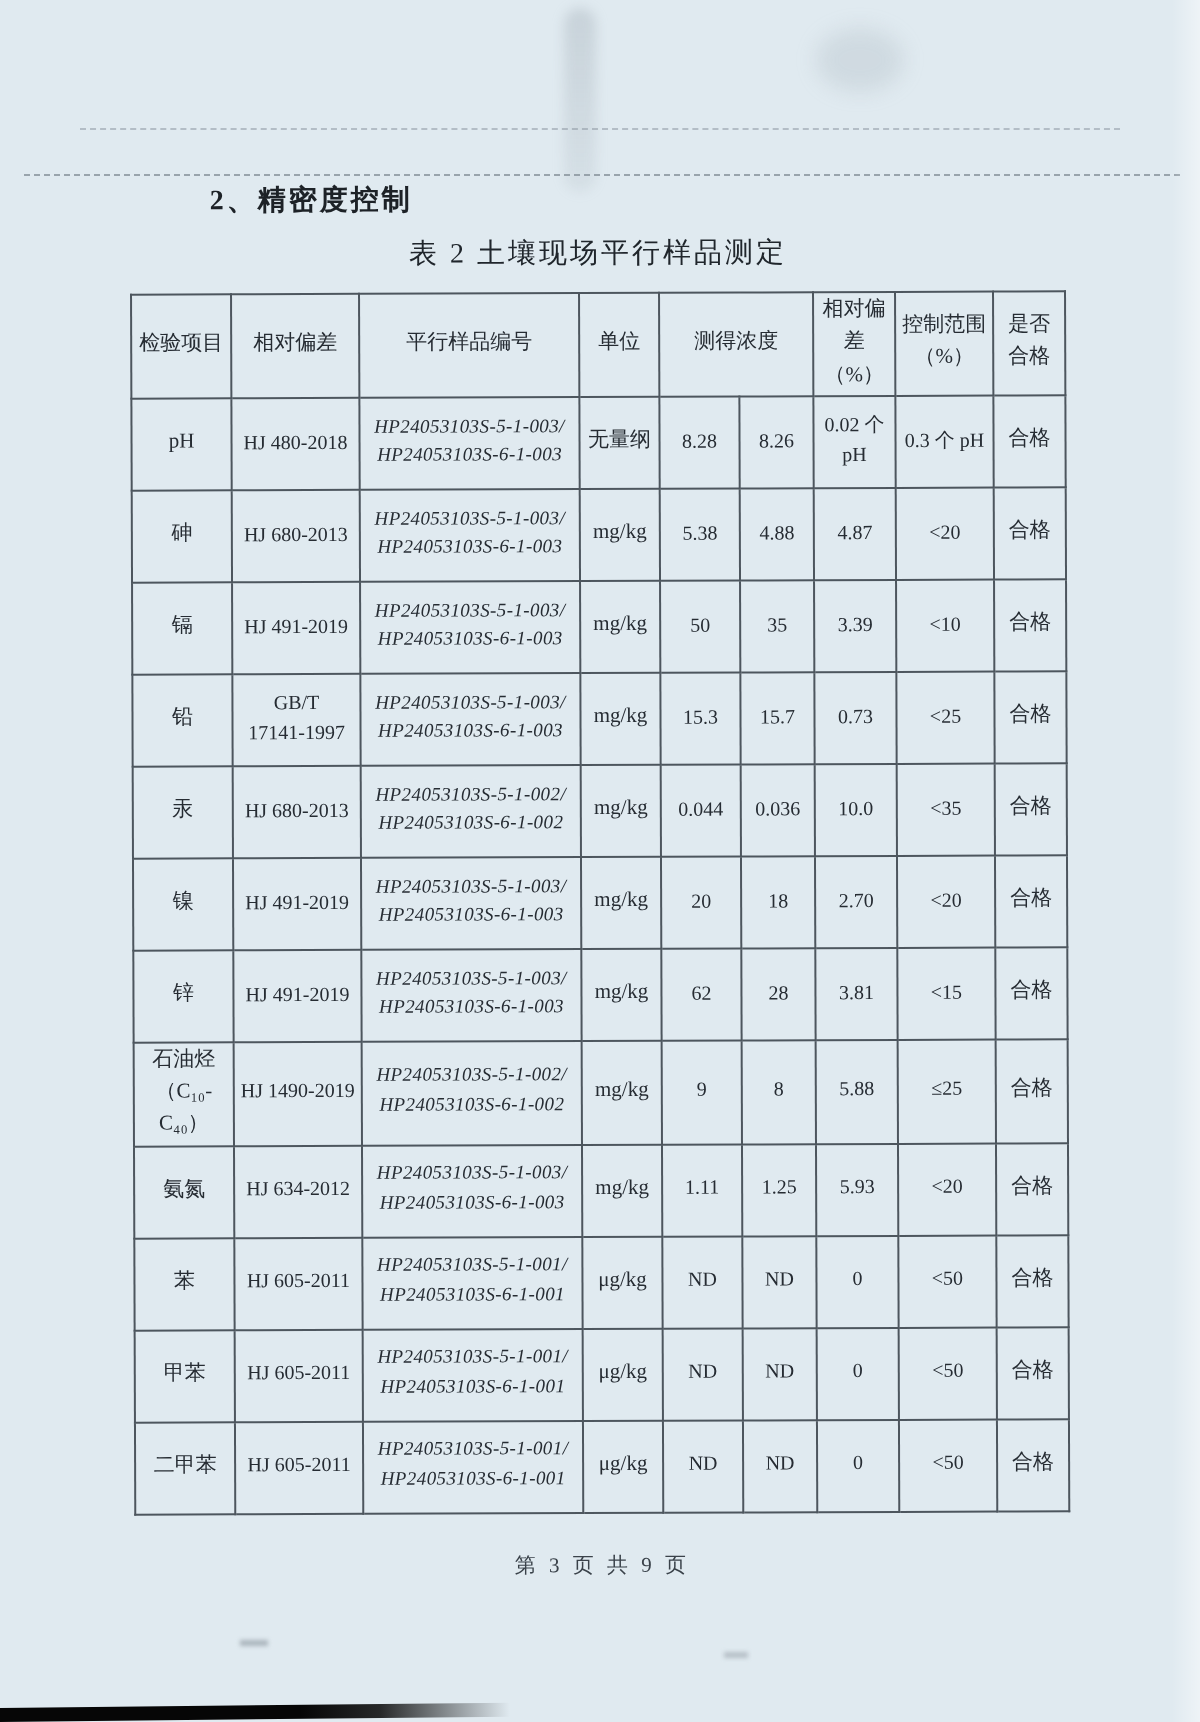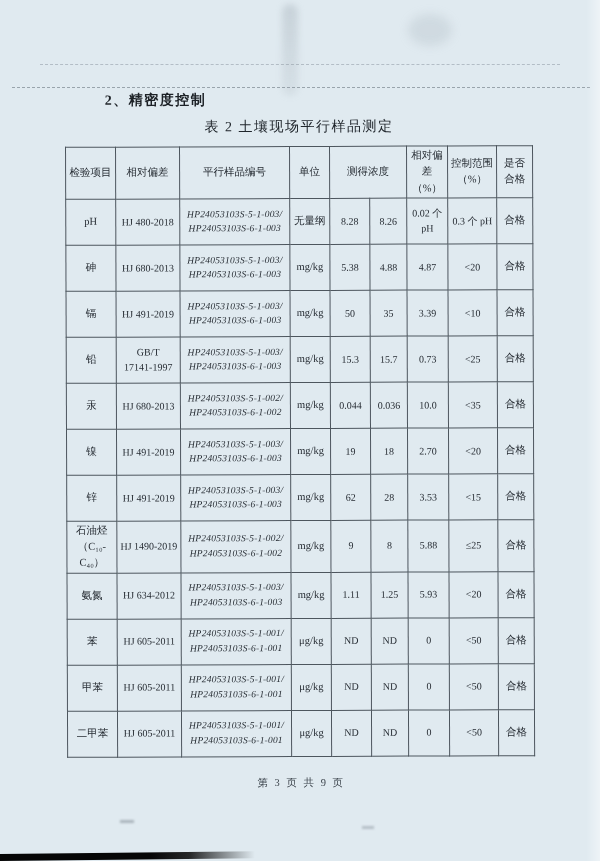--- a/index.html
+++ b/index.html
@@ -172,35 +172,35 @@
     <td class="c-dev">10.0</td>
     <td class="c-range">&lt;35</td>
     <td class="c-qual">合格</td>
   </tr>
           <tr>
     <td class="c-item">镍</td>
     <td class="c-method">HJ 491-2019</td>
     <td class="c-sample">HP24053103S-5-1-003/
 HP24053103S-6-1-003</td>
     <td class="c-unit">mg/kg</td>
-    <td class="c-val">19</td>
+    <td class="c-val">20</td>
     <td class="c-val">18</td>
     <td class="c-dev">2.70</td>
     <td class="c-range">&lt;20</td>
     <td class="c-qual">合格</td>
   </tr>
           <tr>
     <td class="c-item">锌</td>
     <td class="c-method">HJ 491-2019</td>
     <td class="c-sample">HP24053103S-5-1-003/
 HP24053103S-6-1-003</td>
     <td class="c-unit">mg/kg</td>
     <td class="c-val">62</td>
     <td class="c-val">28</td>
-    <td class="c-dev">3.53</td>
+    <td class="c-dev">3.81</td>
     <td class="c-range">&lt;15</td>
     <td class="c-qual">合格</td>
   </tr>
           <tr>
     <td class="c-item">石油烃
 （C₁₀-C₄₀）</td>
     <td class="c-method">HJ 1490-2019</td>
     <td class="c-sample">HP24053103S-5-1-002/
 HP24053103S-6-1-002</td>
     <td class="c-unit">mg/kg</td>

